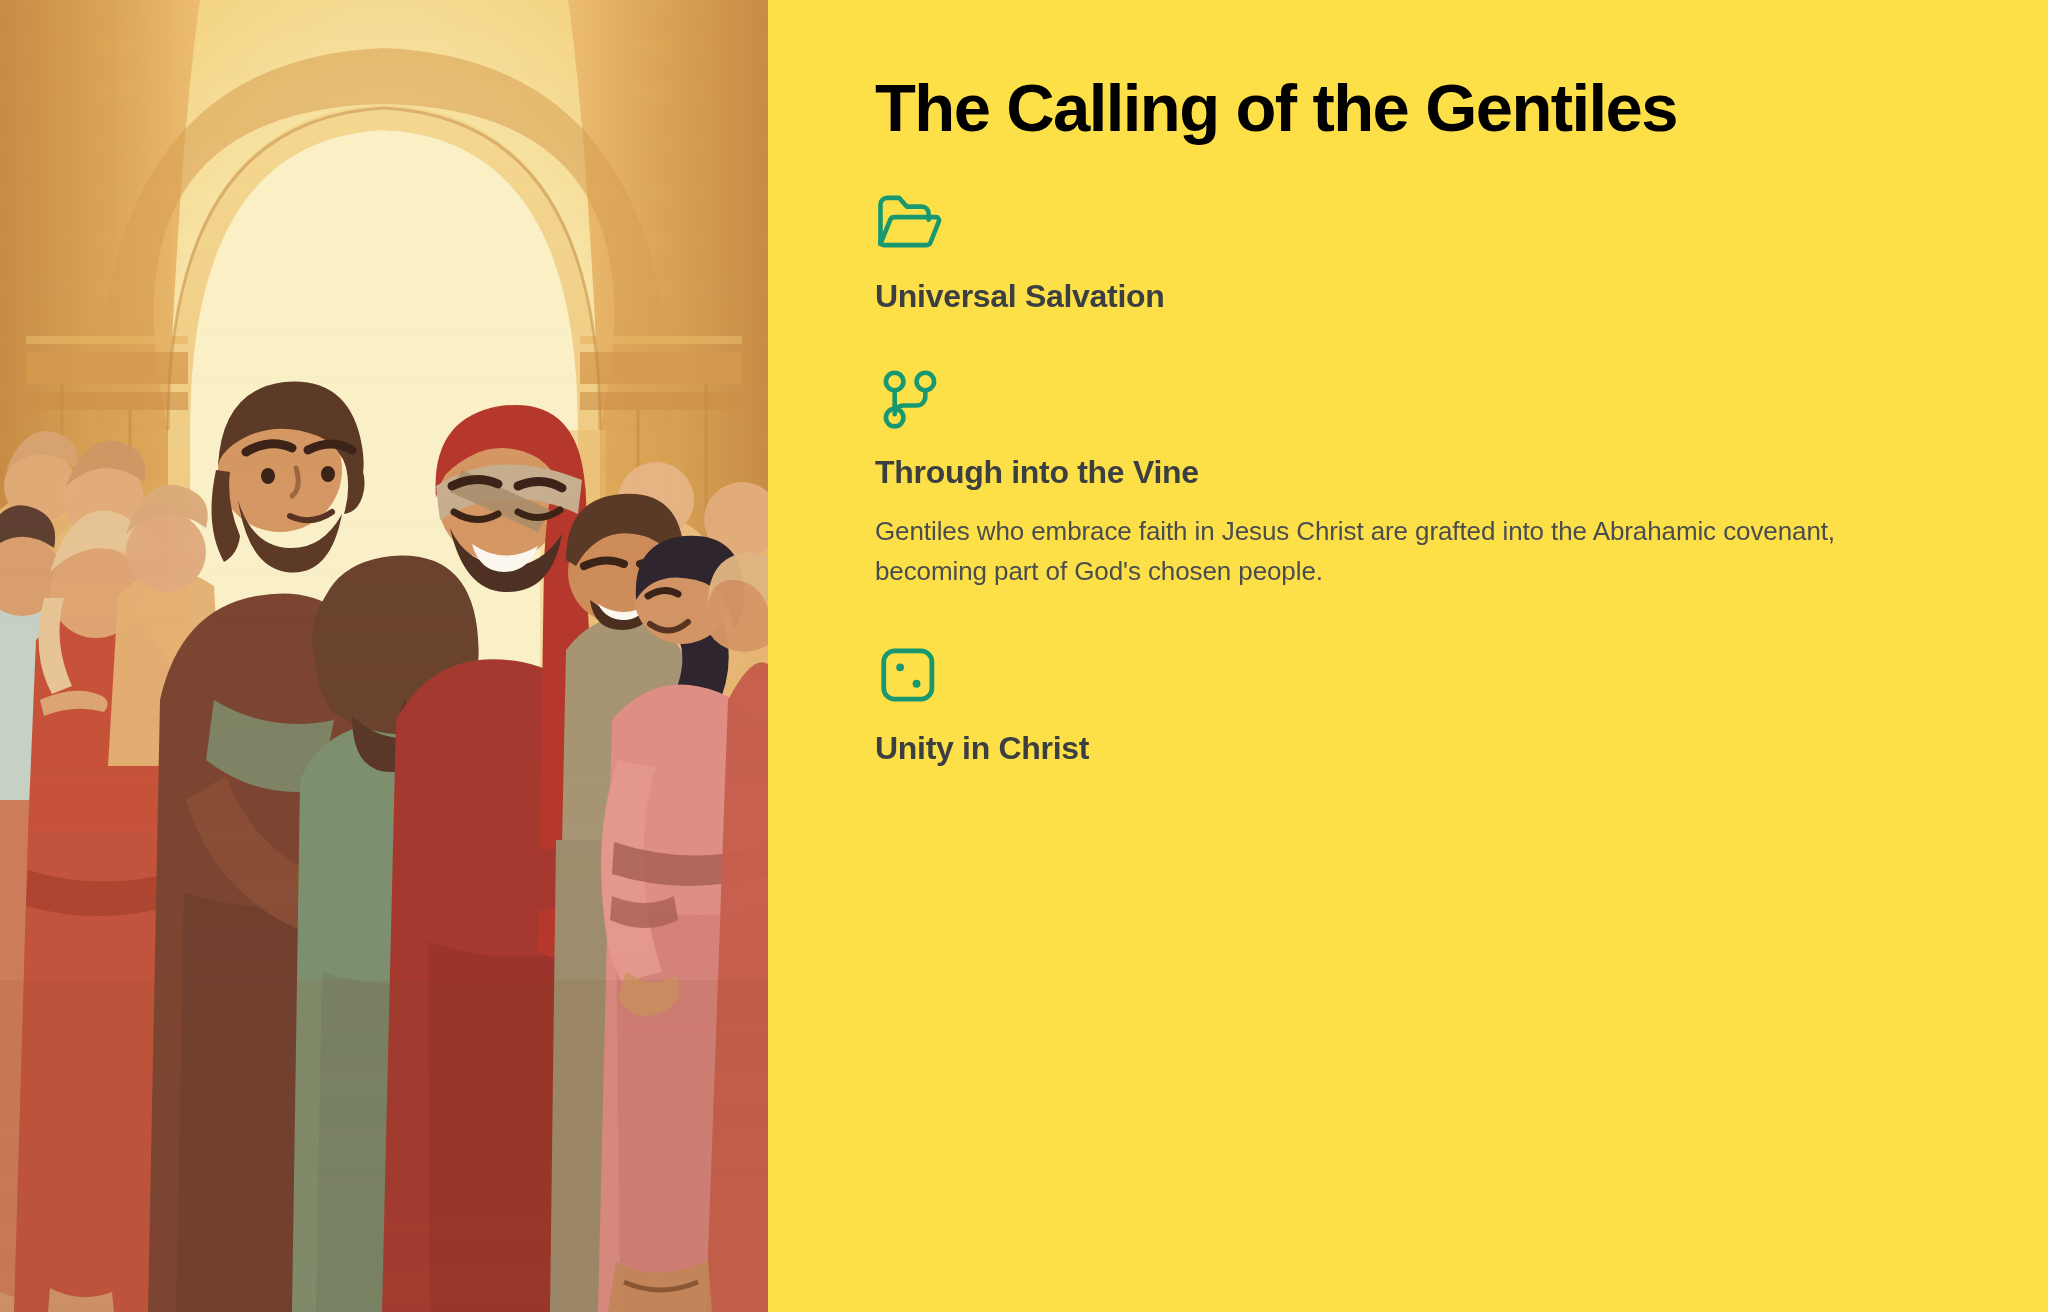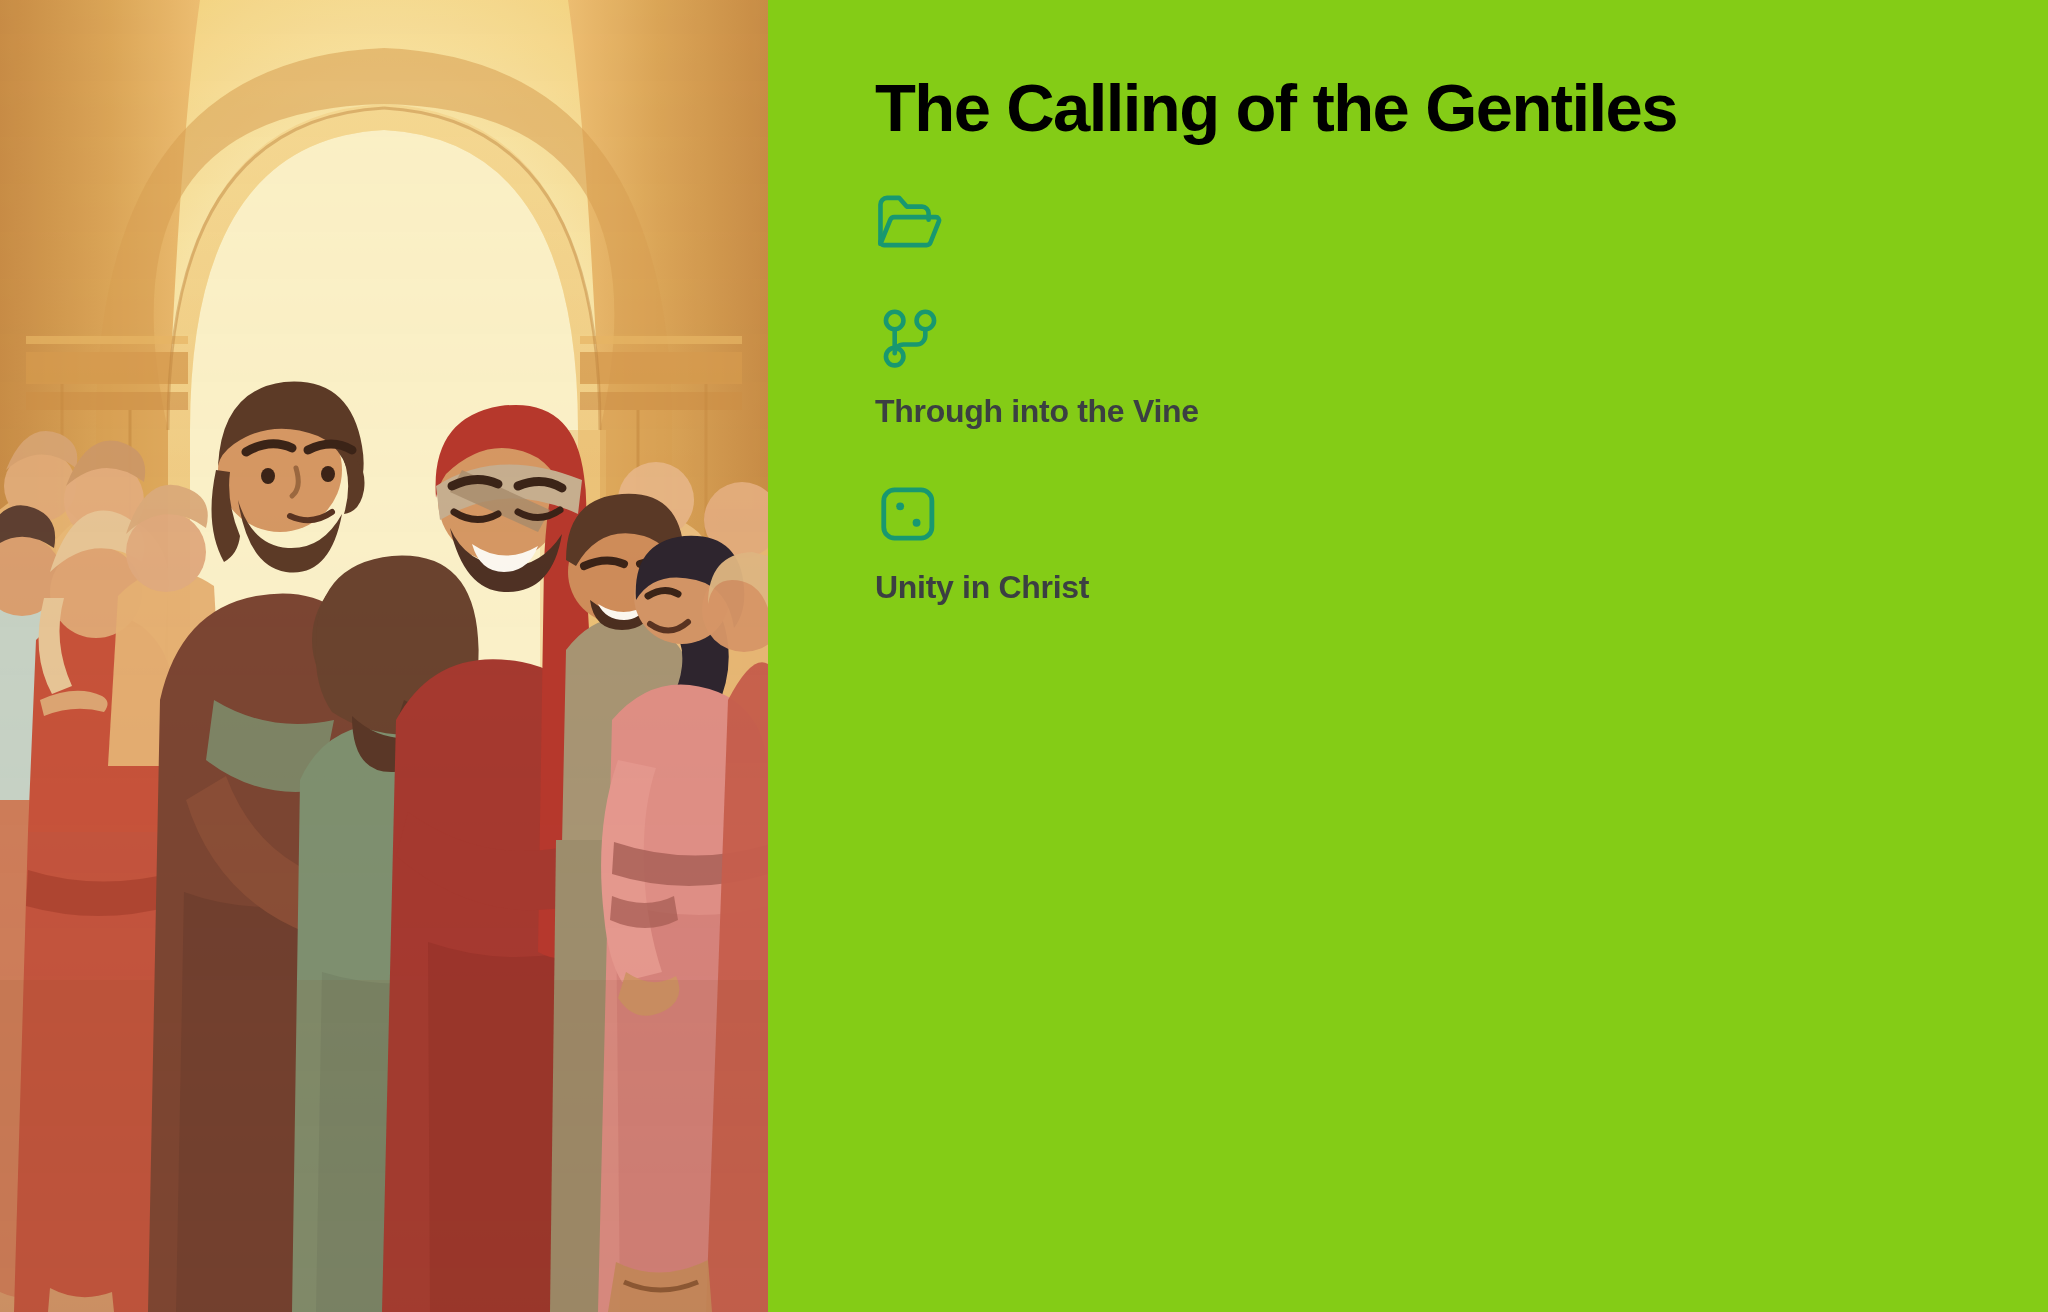--- a/index.html
+++ b/index.html
@@ -2,21 +2,21 @@
 <html><head>
 <meta charset="utf-8">
 <style>
   * { margin:0; padding:0; box-sizing:border-box; }
   html, body {
     width:2048px; height:1312px;
     background:#ffffff;
     font-family:"Liberation Sans", sans-serif;
     overflow:hidden;
   }
-  .page { display:flex; width:2048px; height:1312px; background:#84cc16; }
+  .page { display:flex; width:2048px; height:1312px; background:#fde047; }
 
   
   .illus {
     position:relative;
     width:768px; height:1312px;
     overflow:hidden;
     background:#e8a867;
     flex:0 0 768px;
   }
   .illus svg { position:absolute; inset:0; width:768px; height:1312px; display:block; }
@@ -276,31 +276,33 @@
 
   <div class="content">
 
     <h1 class="page-title">The Calling of the Gentiles</h1>
 
     <div class="section">
       <svg class="sec-icon" viewBox="0 0 64 56" fill="none">
         <path d="M5 47 V11 a6 6 0 0 1 6 -6 h11 l7 8 h14 a6 6 0 0 1 6 6 v6" stroke="#189870" stroke-width="4.2" stroke-linecap="round" stroke-linejoin="round"></path>
         <path d="M5 47 l9 -22 a4 4 0 0 1 3.6 -2.4 h38 a3 3 0 0 1 2.8 4 l-7.6 19 a4 4 0 0 1 -3.7 2.6 H8.2 A3.2 3.2 0 0 1 5 45z" stroke="#189870" stroke-width="4.2" stroke-linecap="round" stroke-linejoin="round"></path>
       </svg>
+      <div class="sec-heading">Universal Salvation</div>
     </div>
 
     <div class="section">
       <svg class="sec-icon" viewBox="0 0 64 56" fill="none">
         <circle cx="18" cy="12" r="8" stroke="#189870" stroke-width="4.2"></circle>
         <circle cx="18" cy="45" r="8" stroke="#189870" stroke-width="4.2"></circle>
         <circle cx="46" cy="12" r="8" stroke="#189870" stroke-width="4.2"></circle>
         <path d="M18 20 v17" stroke="#189870" stroke-width="4.2" stroke-linecap="round"></path>
         <path d="M46 20 v6 a8 8 0 0 1 -8 8 h-12 a8 8 0 0 0 -8 8" stroke="#189870" stroke-width="4.2" stroke-linecap="round" stroke-linejoin="round"></path>
       </svg>
       <div class="sec-heading">Through into the Vine</div>
+      <div class="sec-body">Gentiles who embrace faith in Jesus Christ are grafted into the Abrahamic covenant, becoming part of God's chosen people.</div>
     </div>
 
     <div class="section">
       <svg class="sec-icon" viewBox="0 0 64 56" fill="none">
         <rect x="8" y="6" width="44" height="44" rx="10" stroke="#189870" stroke-width="4.4"></rect>
         <circle cx="23" cy="21" r="3.6" fill="#189870"></circle>
         <circle cx="38" cy="36" r="3.6" fill="#189870"></circle>
       </svg>
       <div class="sec-heading">Unity in Christ</div>
     </div>

